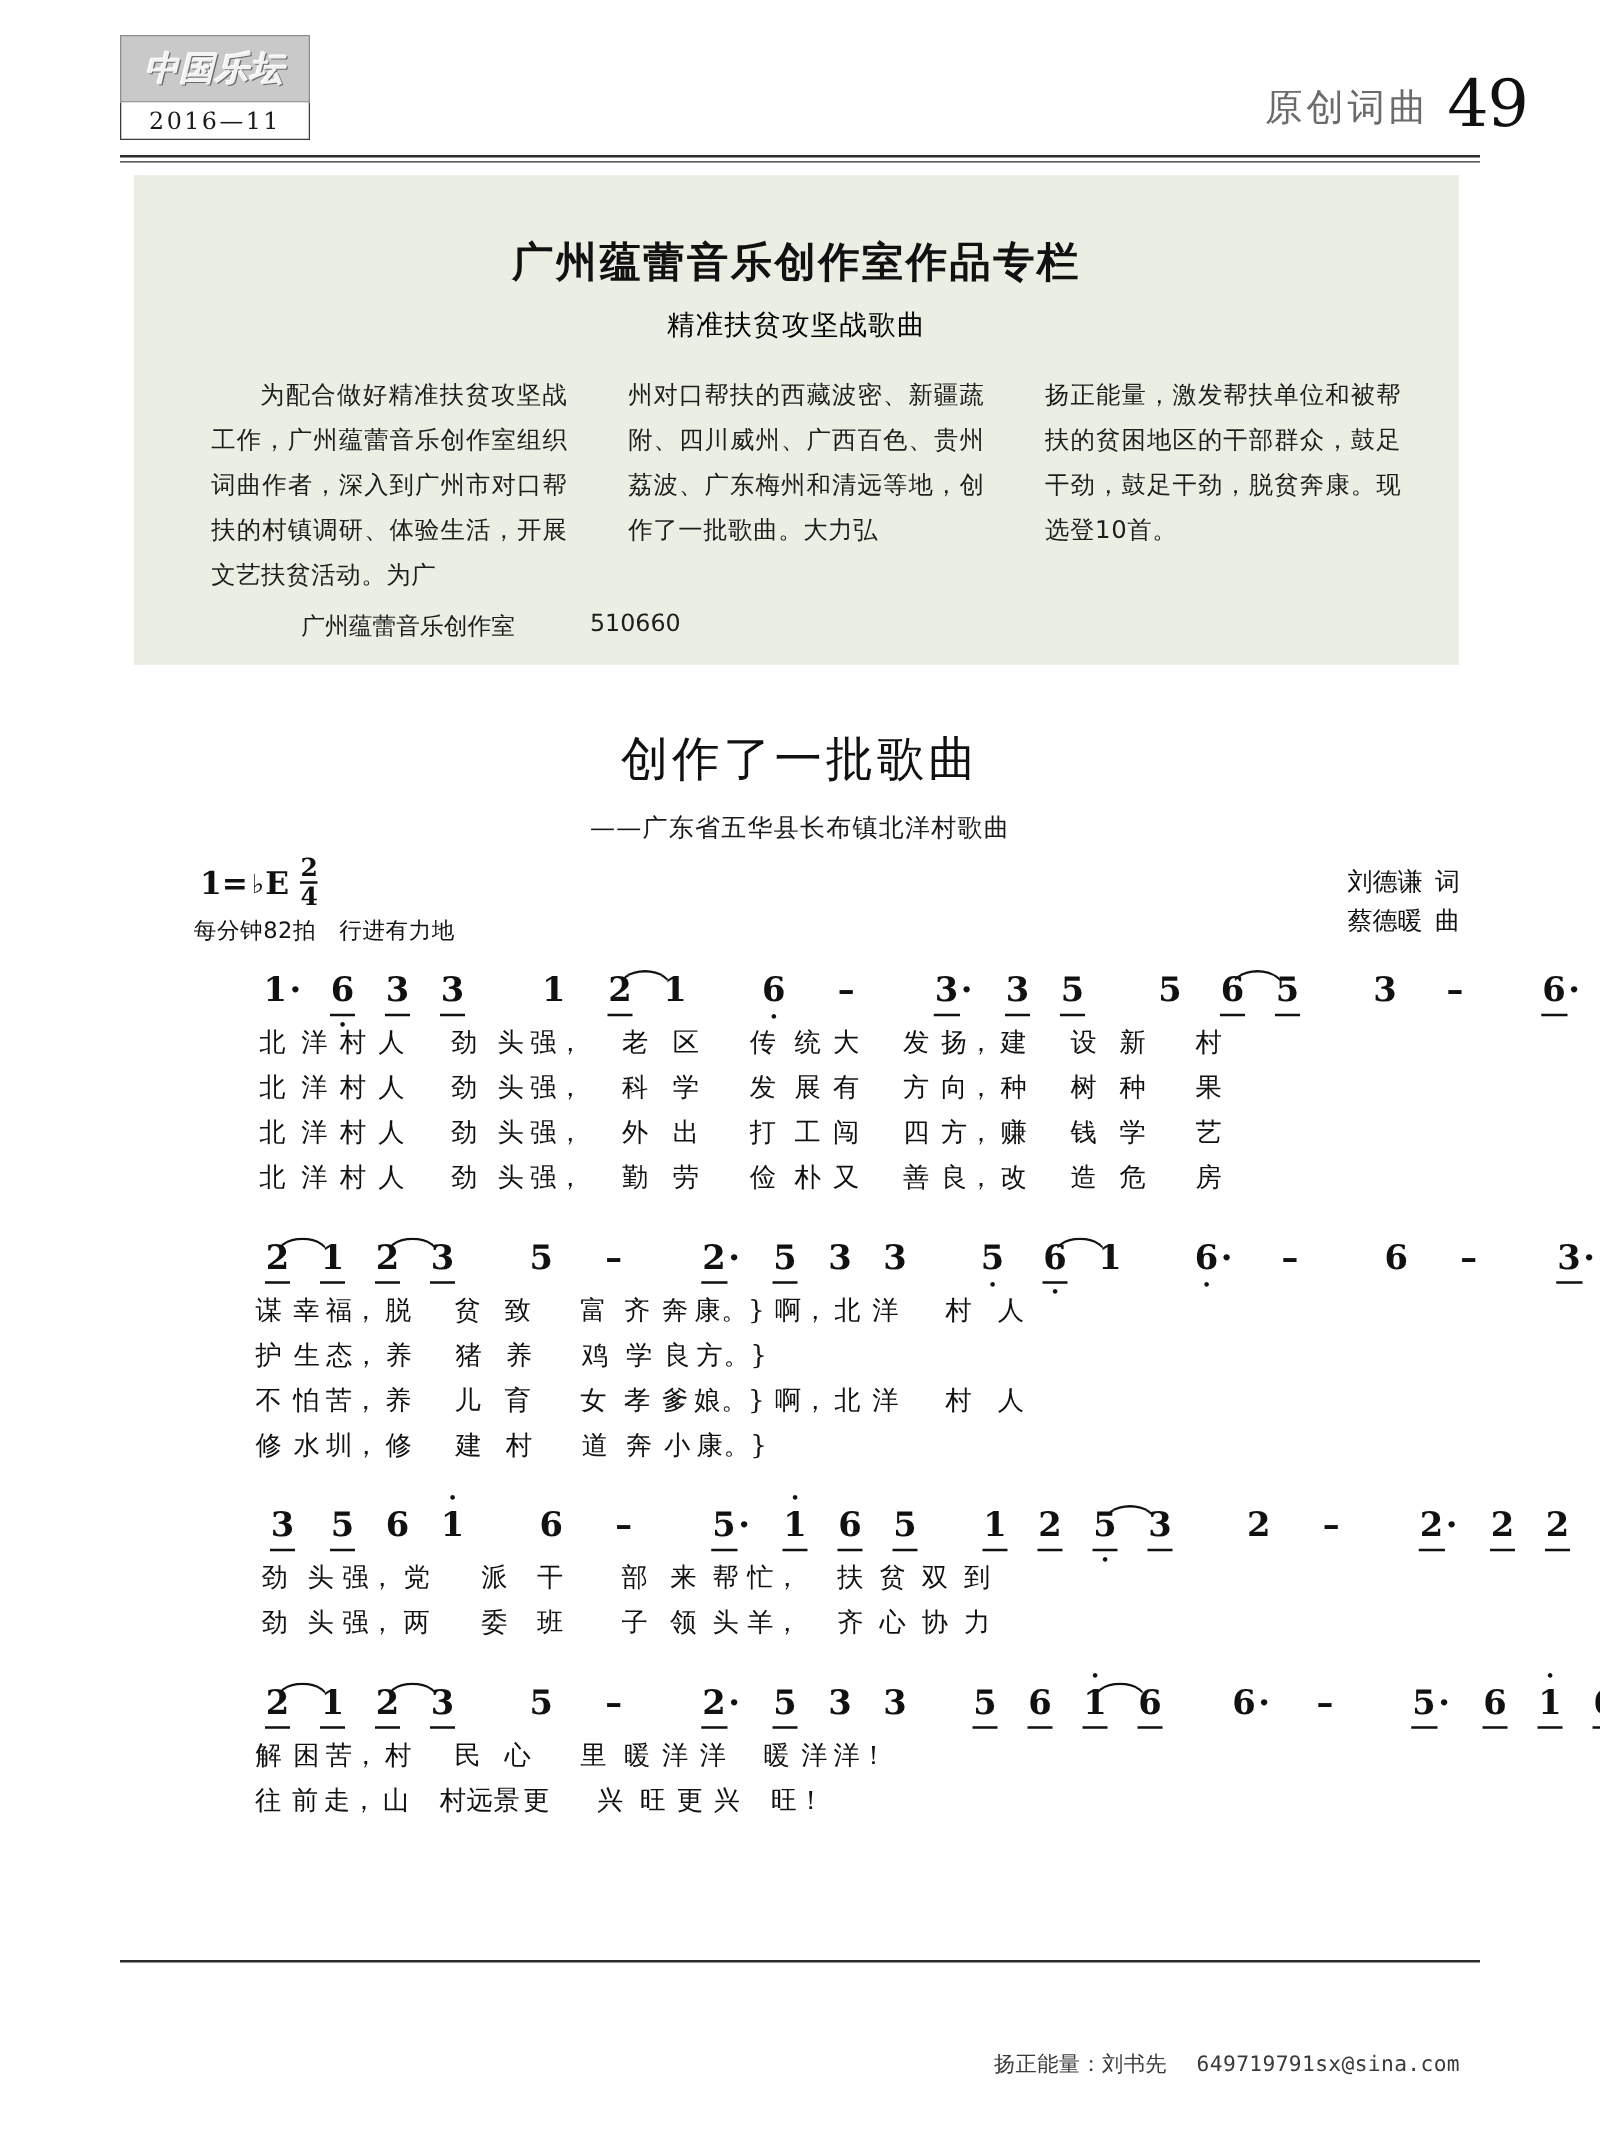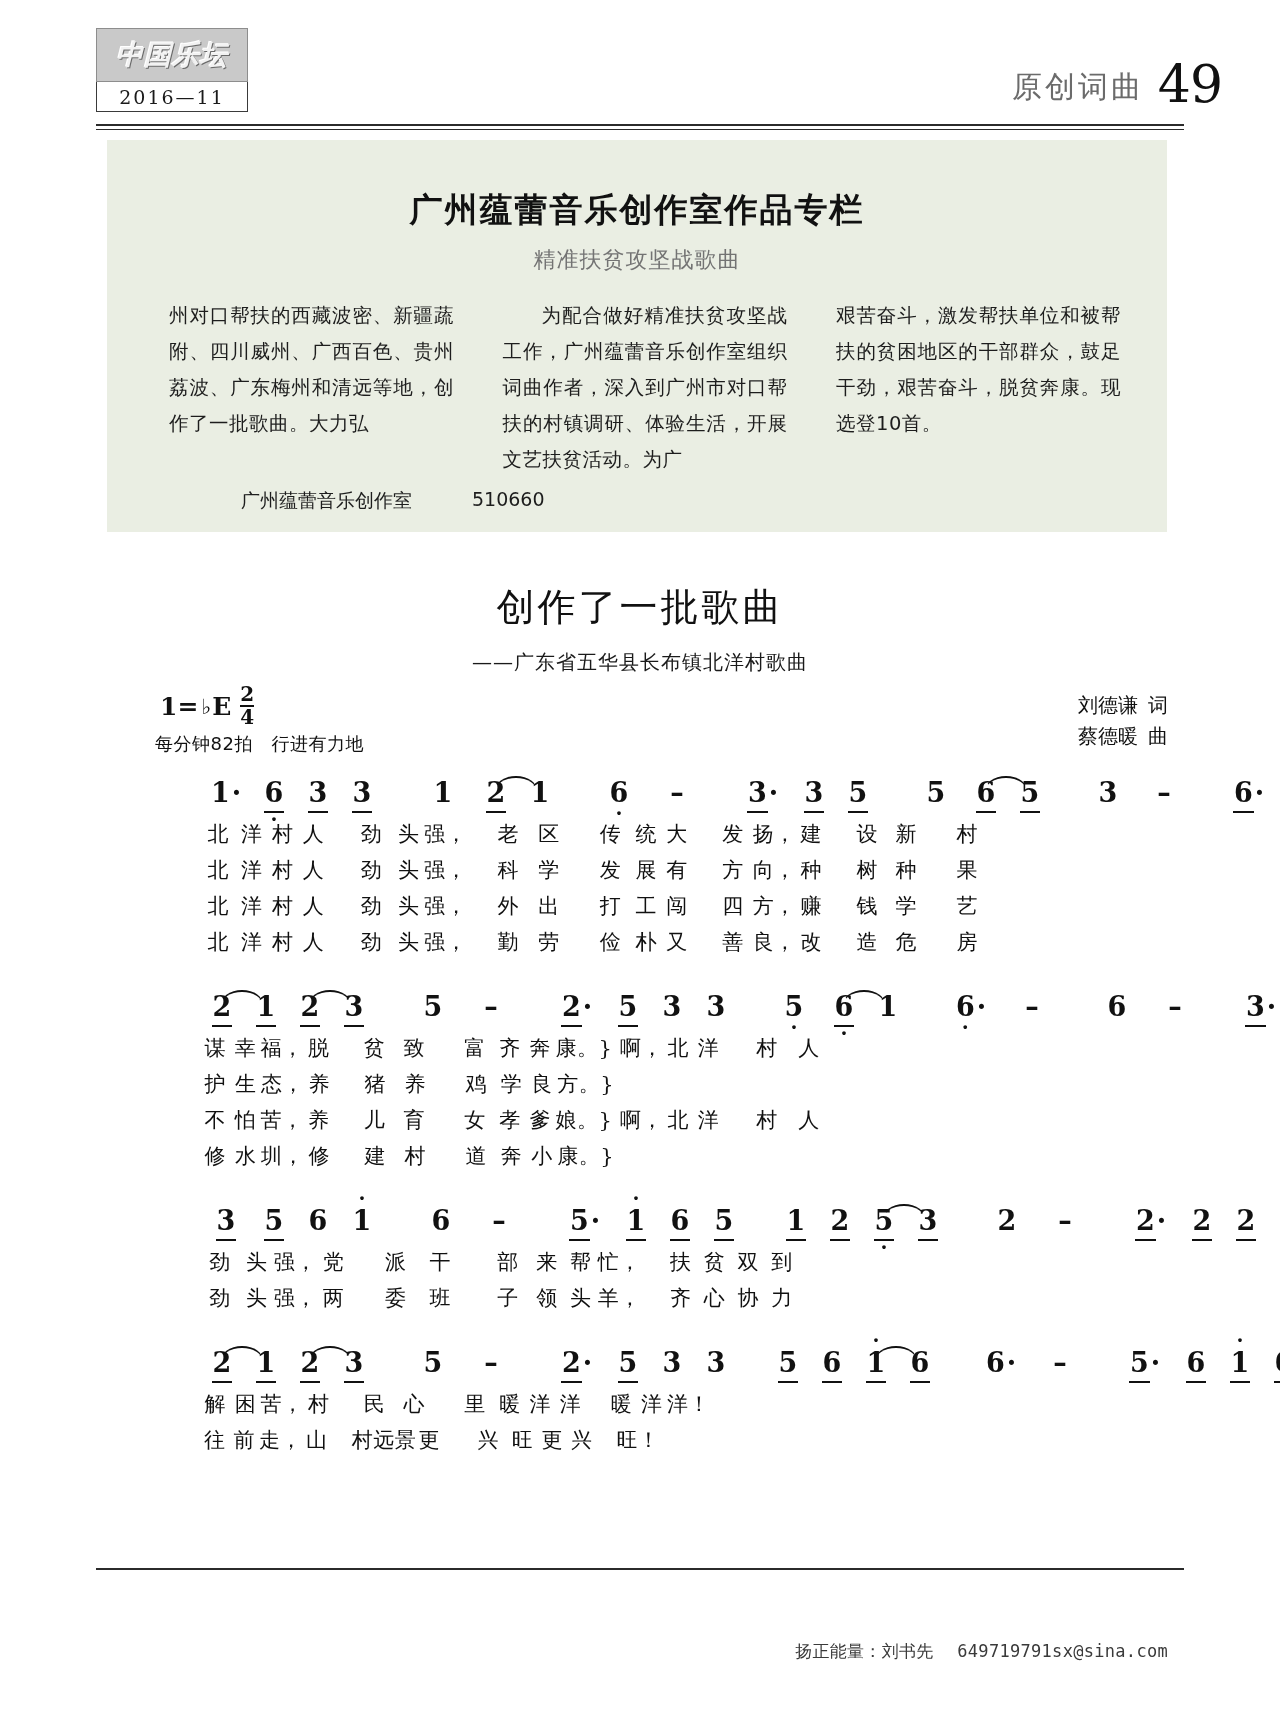--- a/index.html
+++ b/index.html
@@ -110,21 +110,21 @@
     color: #111111;
   }
   .panel-subtitle {
     position: absolute;
     left: 0; top: 105px;
     width: 1060px;
     text-align: center;
     font-family: "DejaVu Serif", serif;
     font-size: 22px;
     letter-spacing: 1px;
-    color: #737373;
+    color: #000000;
   }
   .panel-cols {
     position: absolute;
     left: 62px; top: 158px;
     width: 952px;
     display: flex;
     justify-content: space-between;
   }
   .panel-col {
     width: 285px;
@@ -365,23 +365,23 @@
   <div class="header-section">原创词曲</div>
   <div class="header-pageno">49</div>
   <div class="header-rule"></div>
   <div class="header-rule2"></div>
 </div>
 
 <div class="panel">
   <div class="panel-title">广州蕴蕾音乐创作室作品专栏</div>
   <div class="panel-subtitle">精准扶贫攻坚战歌曲</div>
   <div class="panel-cols">
+    <div class="panel-col indent">为配合做好精准扶贫攻坚战工作，广州蕴蕾音乐创作室组织词曲作者，深入到广州市对口帮扶的村镇调研、体验生活，开展文艺扶贫活动。为广</div>
     <div class="panel-col">州对口帮扶的西藏波密、新疆蔬附、四川威州、广西百色、贵州荔波、广东梅州和清远等地，创作了一批歌曲。大力弘</div>
-    <div class="panel-col indent">为配合做好精准扶贫攻坚战工作，广州蕴蕾音乐创作室组织词曲作者，深入到广州市对口帮扶的村镇调研、体验生活，开展文艺扶贫活动。为广</div>
-    <div class="panel-col">艰苦奋斗，激发帮扶单位和被帮扶的贫困地区的干部群众，鼓足干劲，艰苦奋斗，脱贫奔康。现选登10首。</div>
+    <div class="panel-col">扬正能量，激发帮扶单位和被帮扶的贫困地区的干部群众，鼓足干劲，鼓足干劲，脱贫奔康。现选登10首。</div>
   </div>
   <div class="panel-contact">
     <span class="contact-name">广州蕴蕾音乐创作室</span>
     <span class="contact-zip">510660</span>
   </div>
 </div>
 
 <div class="song">
   <div class="song-title">创作了一批歌曲</div>
   <div class="song-subtitle">——广东省五华县长布镇北洋村歌曲</div>

